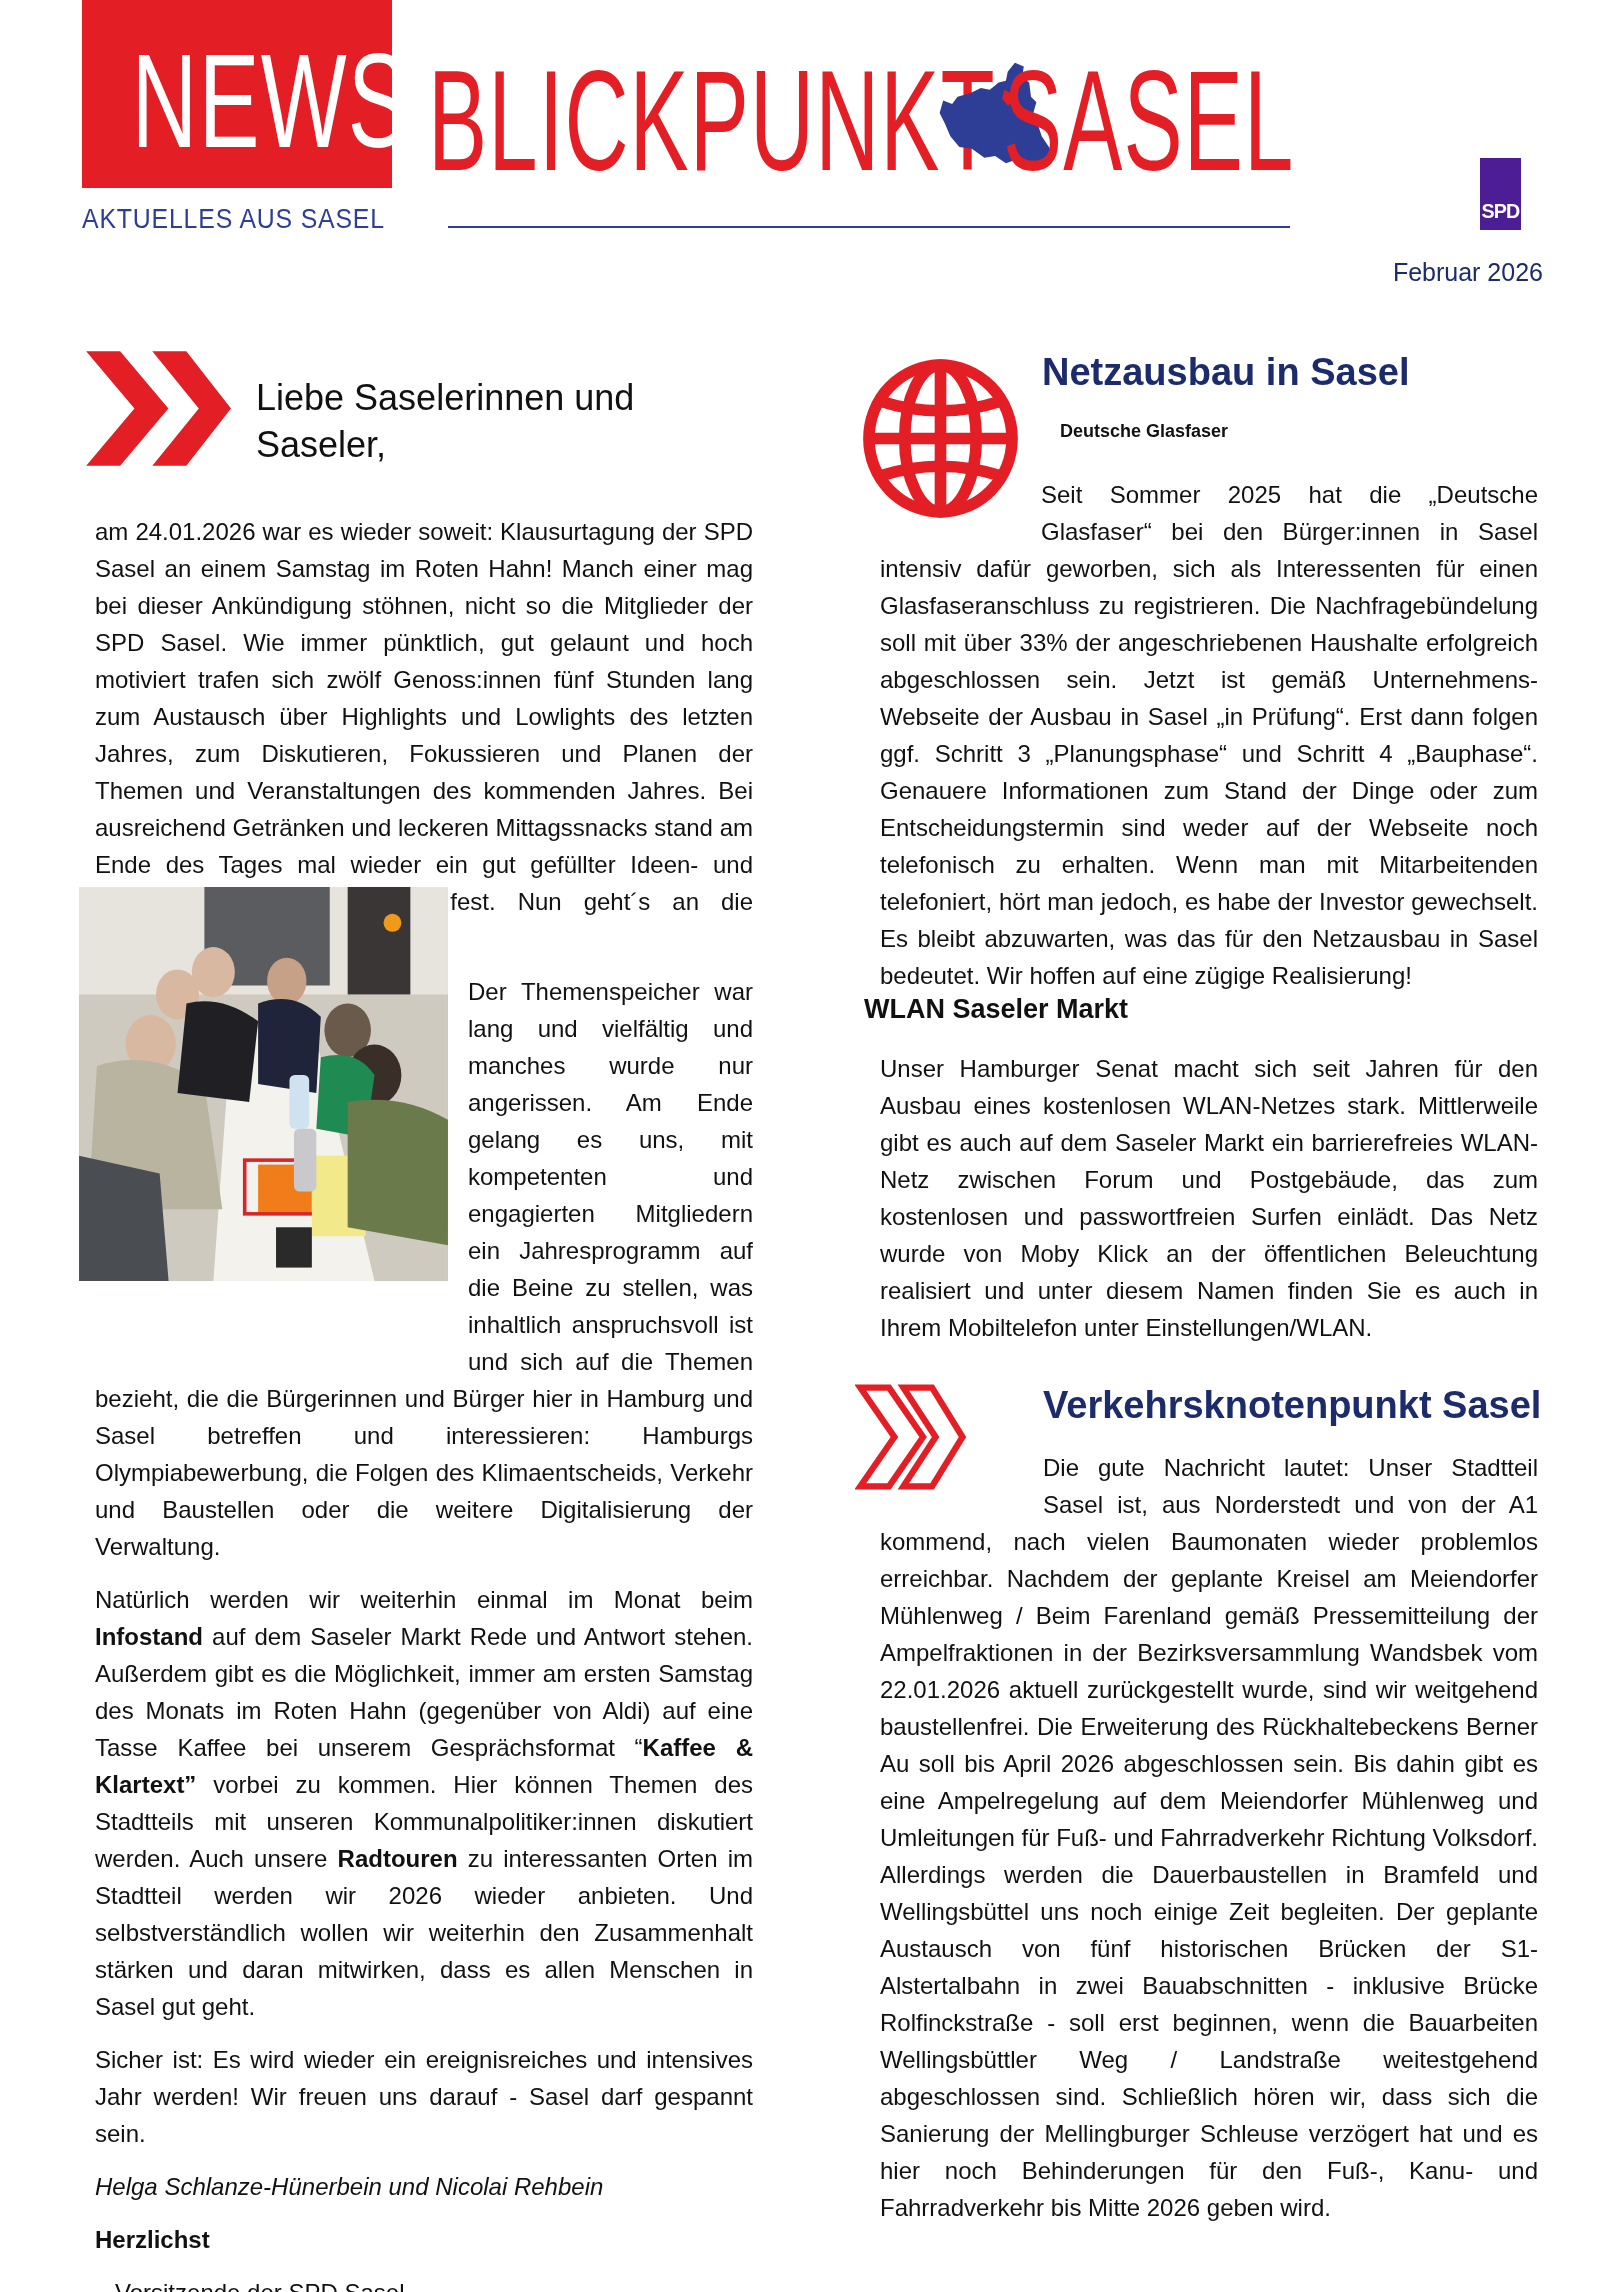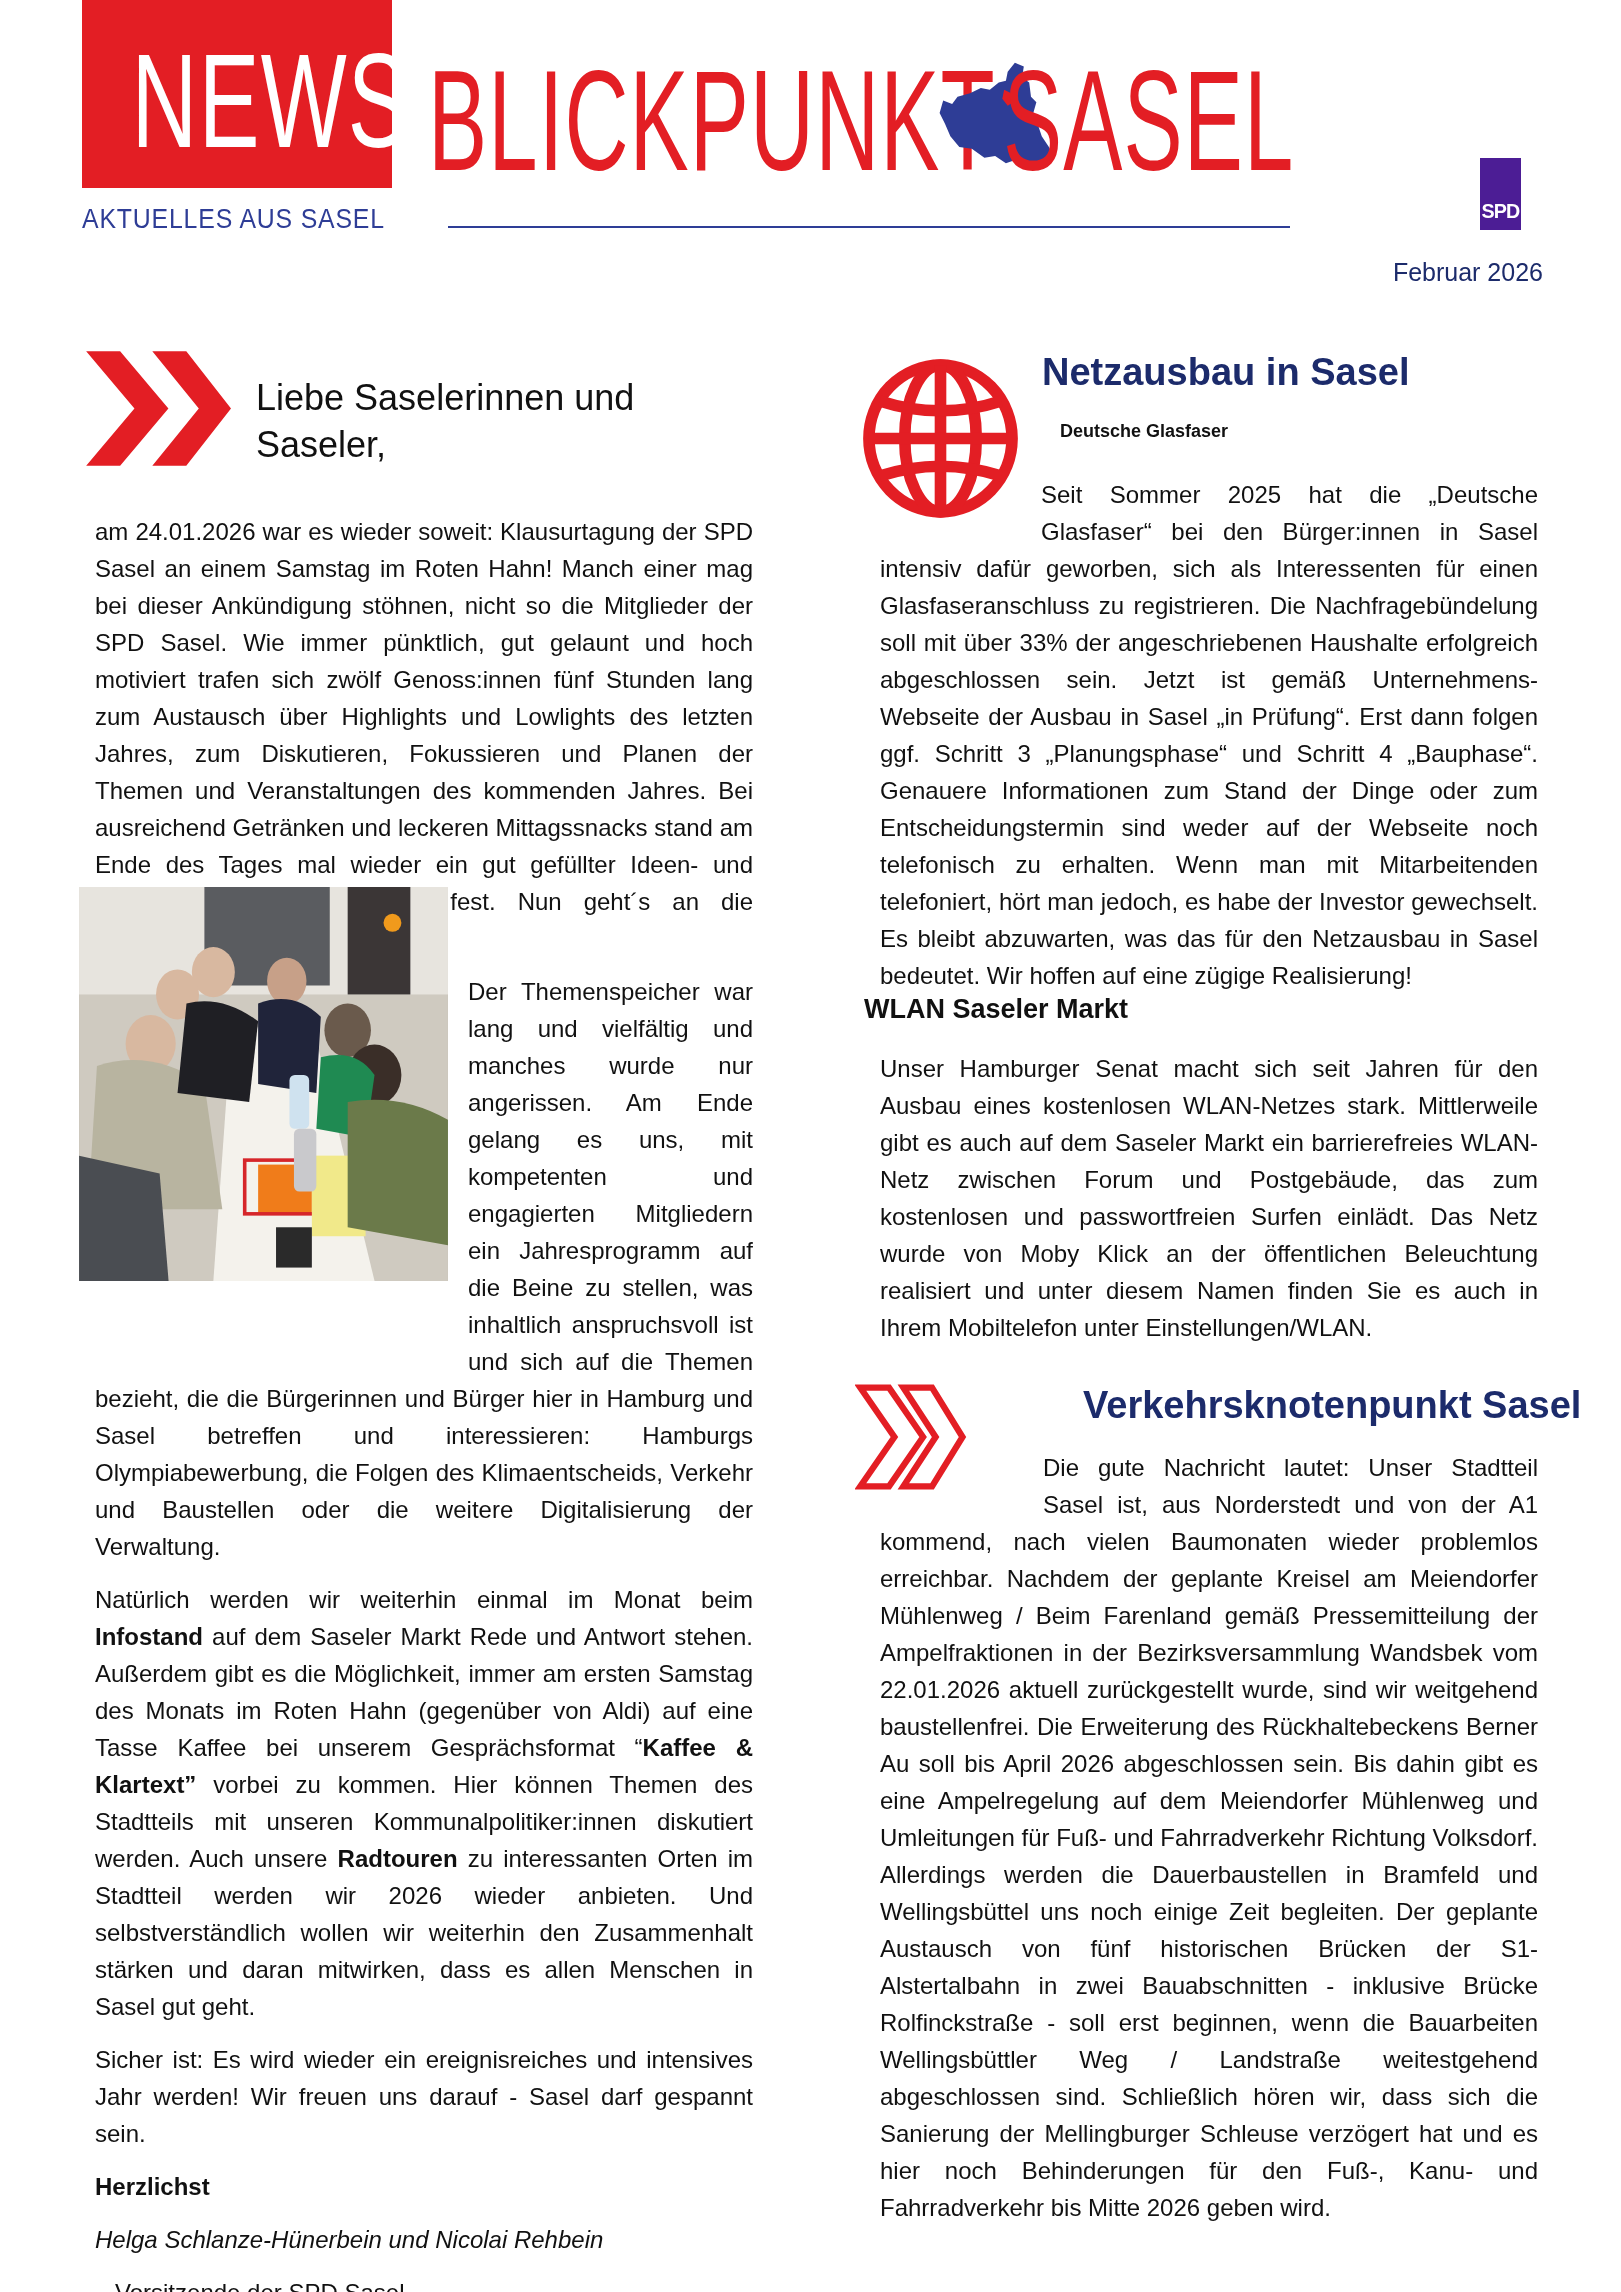--- a/index.html
+++ b/index.html
@@ -42,21 +42,21 @@
 
   
   #globe { left:860px; top:358px; width:161px; height:161px; }
   #h-right1 { left:1042px; top:351px; font-size:38px; font-weight:bold; color:#1c2b6b; }
   #sub-right1 { left:1060px; top:421px; font-size:18px; font-weight:bold; color:#111; }
   .float-globe { float:left; width:177px; height:73px; }
 
   #sub-right2 { left:864px; top:994px; font-size:27px; font-weight:bold; color:#111; }
 
   #chev-right { left:855px; top:1384px; width:112px; height:106px; }
-  #h-right3 { left:1043px; top:1384px; font-size:38px; font-weight:bold; color:#1c2b6b;margin-left:40px; }
+  #h-right3 { left:1043px; top:1384px; font-size:38px; font-weight:bold; color:#1c2b6b; }
   .float-chev { float:left; width:179px; height:73px; }
 
   .sign { text-align:left; }
 </style>
 </head>
 <body>
 
 <div class="abs" id="news-box"></div>
 <div class="abs" id="news-text">NEWS</div>
 <div class="abs" id="subtitle">AKTUELLES AUS SASEL</div>
@@ -82,22 +82,22 @@
 </div>
 
 <div class="col" id="col-left">
   <p class="p">
     <span>am 24.01.2026 war es wieder soweit: Klausurtagung der SPD Sasel an einem Samstag im Roten Hahn! Manch einer mag bei dieser Ankündigung stöhnen, nicht so die Mitglieder der SPD Sasel. Wie immer pünktlich, gut gelaunt und hoch motiviert trafen sich zwölf Genoss:innen fünf Stunden lang zum Austausch über Highlights und Lowlights des letzten Jahres, zum Diskutieren, Fokussieren und Planen der Themen und Veranstaltungen des kommenden Jahres. Bei ausreichend Getränken und leckeren Mittagssnacks stand am Ende des Tages mal wieder ein gut gefüllter Ideen- und Terminkalender als Ergebnis fest. Nun geht´s an die Detailplanung.</span>
   </p>
   <div class="float-photo"></div>
   <p class="p">Der Themenspeicher war lang und vielfältig und manches wurde nur angerissen. Am Ende gelang es uns, mit kompetenten und engagierten Mitgliedern ein Jahresprogramm auf die Beine zu stellen, was inhaltlich anspruchsvoll ist und sich auf die Themen bezieht, die die Bürgerinnen und Bürger hier in Hamburg und Sasel betreffen und interessieren: Hamburgs Olympiabewerbung, die Folgen des Klimaentscheids, Verkehr und Baustellen oder die weitere Digitalisierung der Verwaltung.</p>
   <p class="p"><span>Natürlich werden wir weiterhin einmal im Monat beim </span><b>Infostand</b><span> auf dem Saseler Markt Rede und Antwort stehen. Außerdem gibt es die Möglichkeit, immer am ersten Samstag des Monats im Roten Hahn (gegenüber von Aldi) auf eine Tasse Kaffee bei unserem Gesprächsformat “</span><b>Kaffee &amp; Klartext”</b><span> vorbei zu kommen. Hier können Themen des Stadtteils mit unseren Kommunalpolitiker:innen diskutiert werden. Auch unsere </span><b>Radtouren</b><span> zu interessanten Orten im Stadtteil werden wir 2026 wieder anbieten. Und selbstverständlich wollen wir weiterhin den Zusammenhalt stärken und daran mitwirken, dass es allen Menschen in Sasel gut geht.</span></p>
   <p class="p">Sicher ist: Es wird wieder ein ereignisreiches und intensives Jahr werden! Wir freuen uns darauf - Sasel darf gespannt sein.</p>
+  <p class="p sign"><i>Helga Schlanze-Hünerbein und Nicolai Rehbein</i></p>
   <p class="p sign" style="margin-top:16px;"><b>Herzlichst</b></p>
-  <p class="p sign"><i>Helga Schlanze-Hünerbein und Nicolai Rehbein</i></p>
   <p class="p sign">– Vorsitzende der SPD Sasel –</p>
 </div>
 
 <div class="abs" id="photo">
   <svg width="369" height="394" viewBox="0 0 412 440">
     <rect width="412" height="440" fill="#cfcac0"></rect>
     <rect x="0" y="0" width="412" height="120" fill="#e7e4de"></rect>
     <rect x="140" y="0" width="140" height="110" fill="#5a5c60"></rect>
     <rect x="300" y="0" width="70" height="120" fill="#3b3636"></rect>
     <circle cx="350" cy="40" r="10" fill="#f09a1c"></circle>

